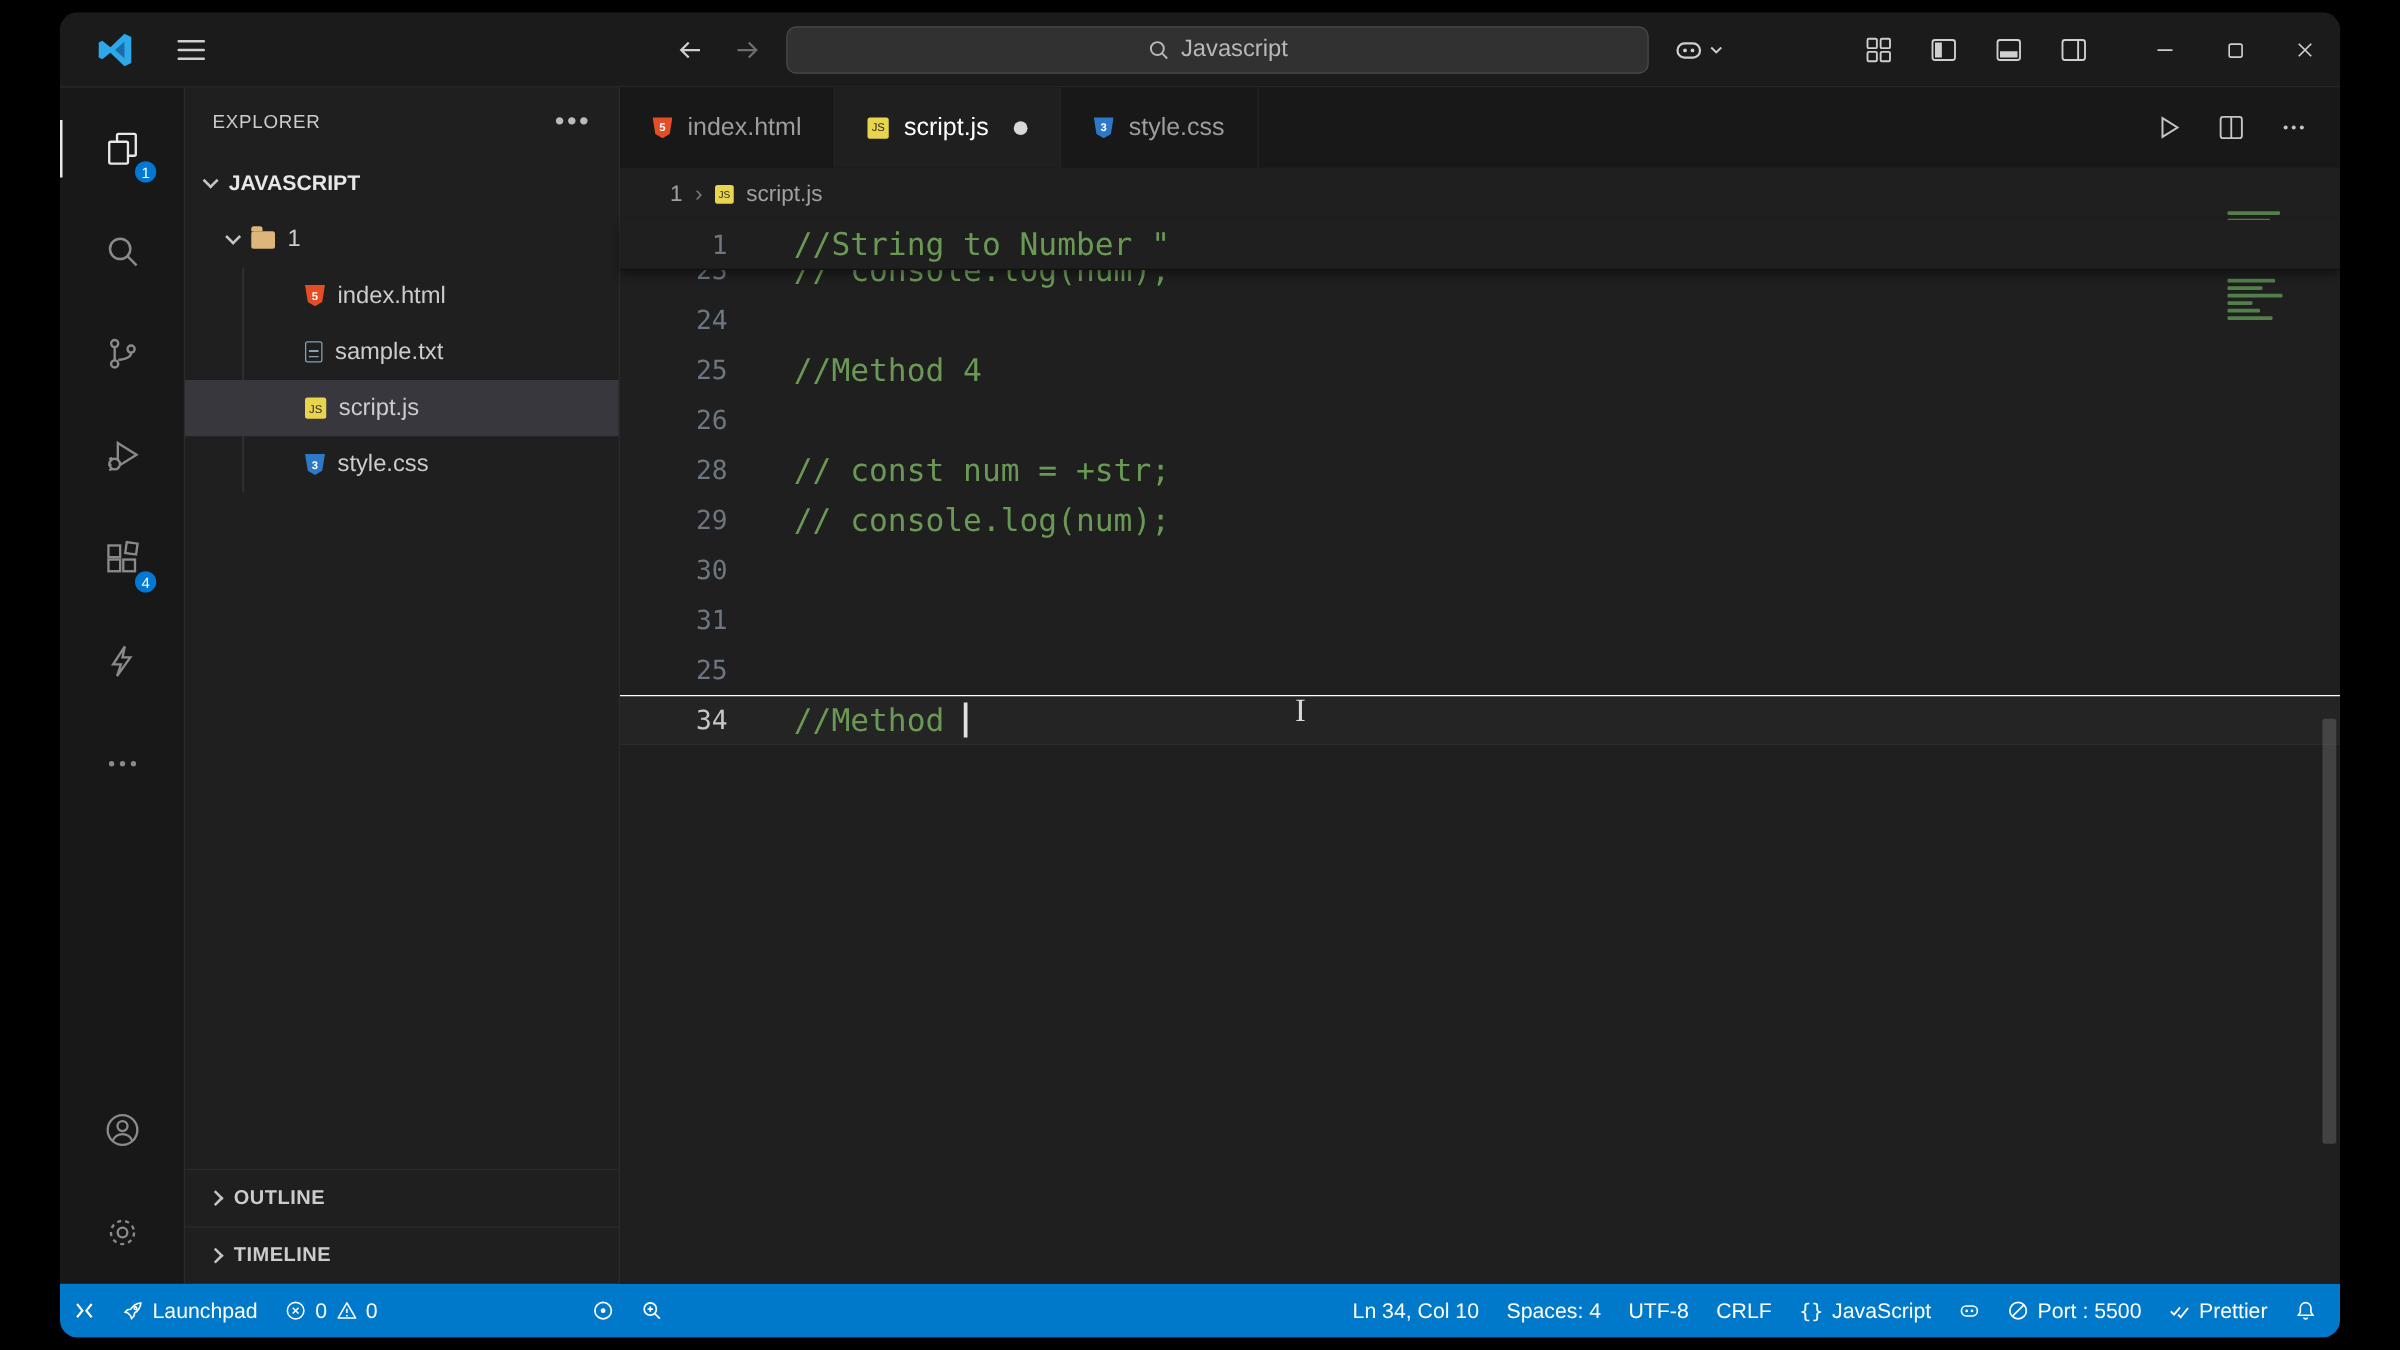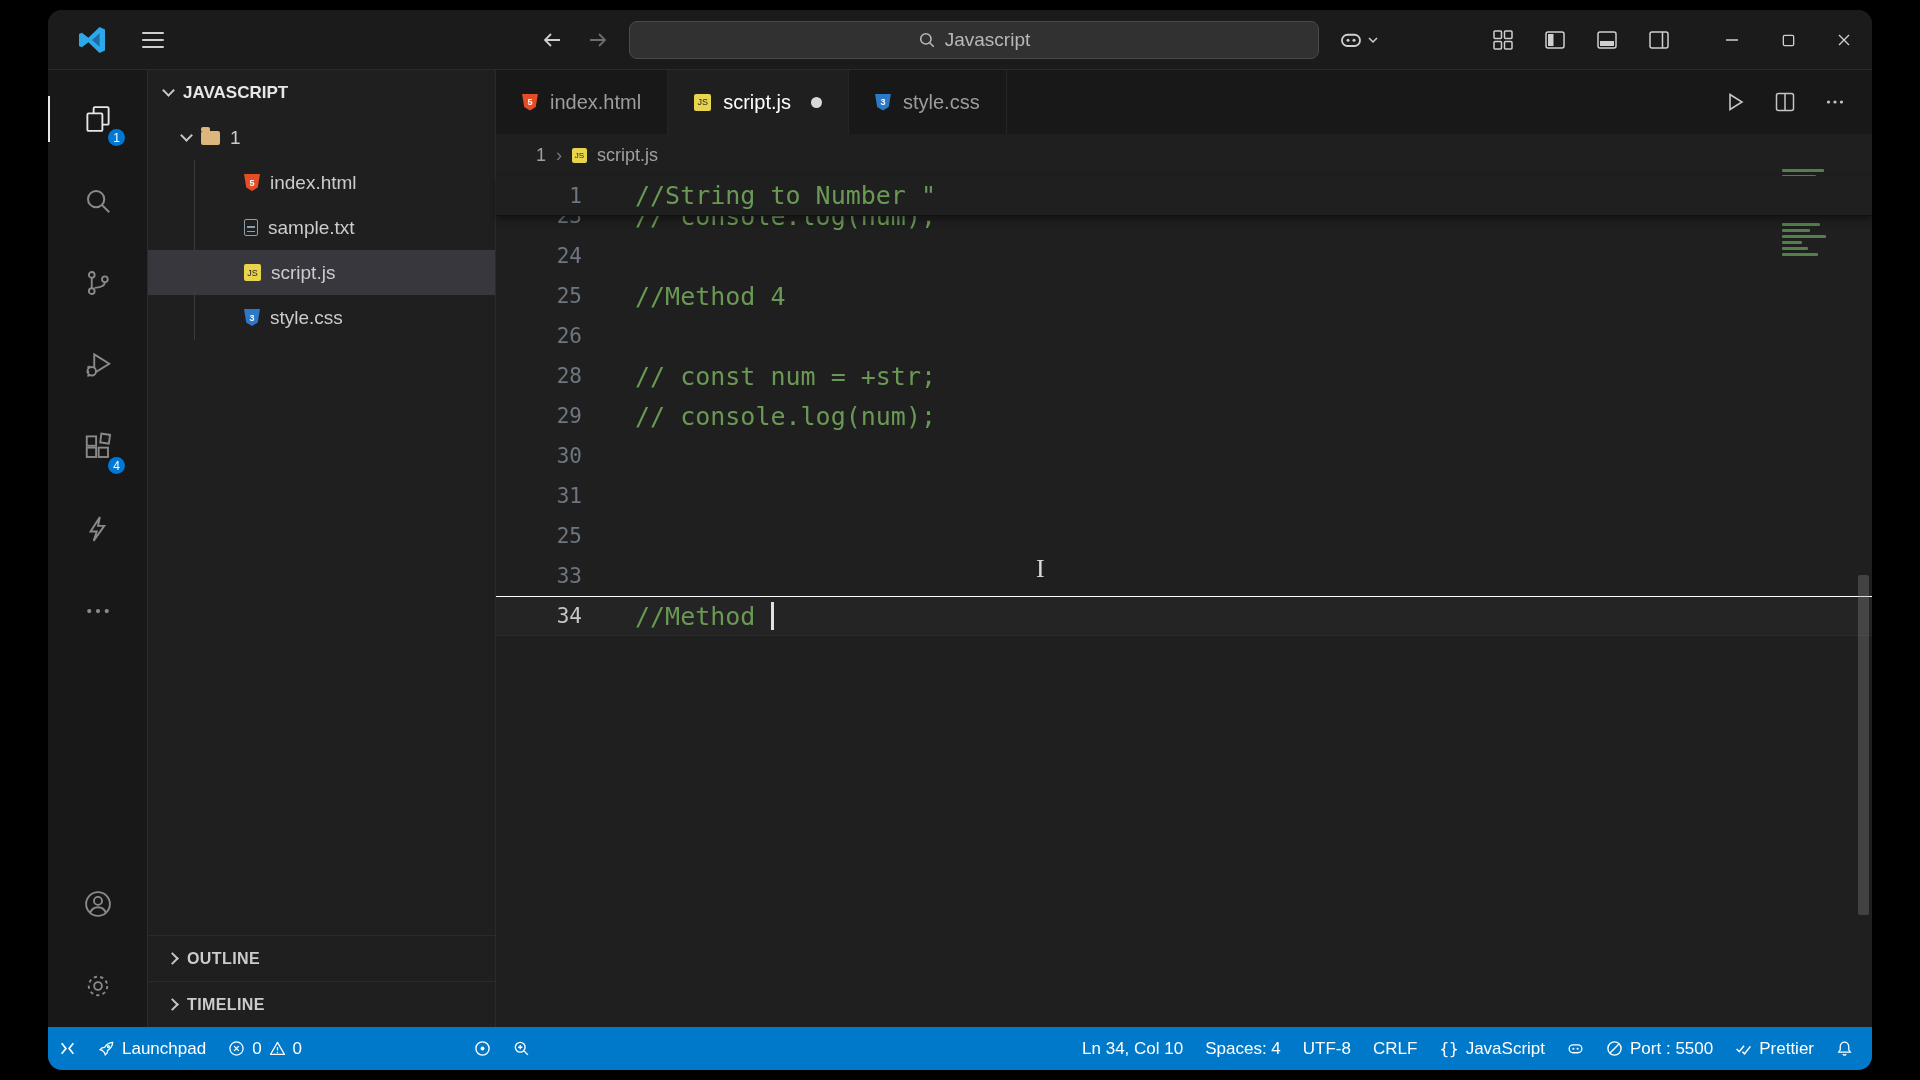--- a/index.html
+++ b/index.html
@@ -270,20 +270,24 @@
       </div>
       <div class="ab-item">
         <svg viewBox="0 0 24 24" fill="none" stroke="currentColor" stroke-width="1.5">
           <circle cx="12" cy="12" r="3.1"></circle>
           <circle cx="12" cy="12" r="7.4" stroke-dasharray="2.6 2.6"></circle>
         </svg>
       </div>
     </div>
 
     <div class="sidebar">
+      <div class="sb-header">
+        <span>EXPLORER</span>
+        <span class="sb-more">•••</span>
+      </div>
       <div class="tree">
         <div class="row section">
           <span class="chev"></span>
           <span>JAVASCRIPT</span>
         </div>
         <div class="row folder">
           <span class="chev"></span>
           <span class="ic ic-folder"></span>
           <span>1</span>
         </div>
@@ -389,24 +393,20 @@
         <div class="line">
             <span class="ln">30</span>
             <span class="lc"></span>
           </div>
         <div class="line">
             <span class="ln">31</span>
             <span class="lc"></span>
           </div>
         <div class="line">
             <span class="ln">25</span>
-          </div>
-        <div class="line">
-            <span class="ln">33</span>
-            <span class="lc"></span>
           </div>
         <div class="line current">
             <span class="ln">34</span>
             <span class="lc">//Method </span>
             <span class="caret"></span>
           </div>
         <span class="mouse-ibeam">I</span>
       </div>
 
       <div class="minimap">

